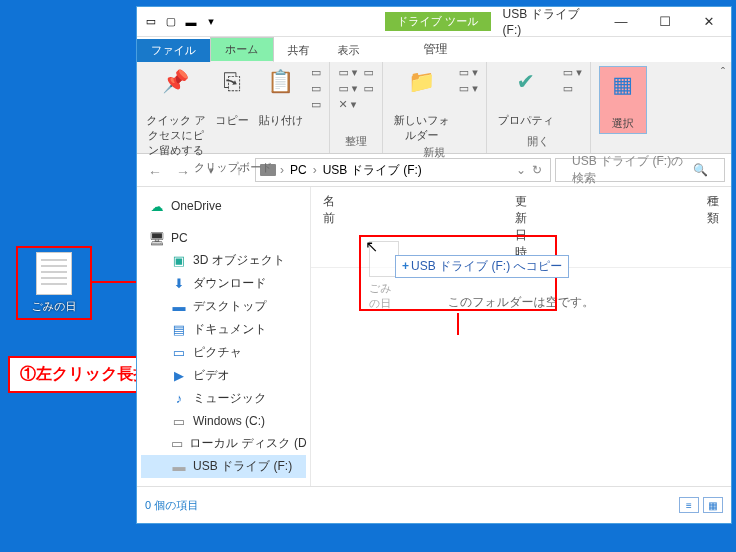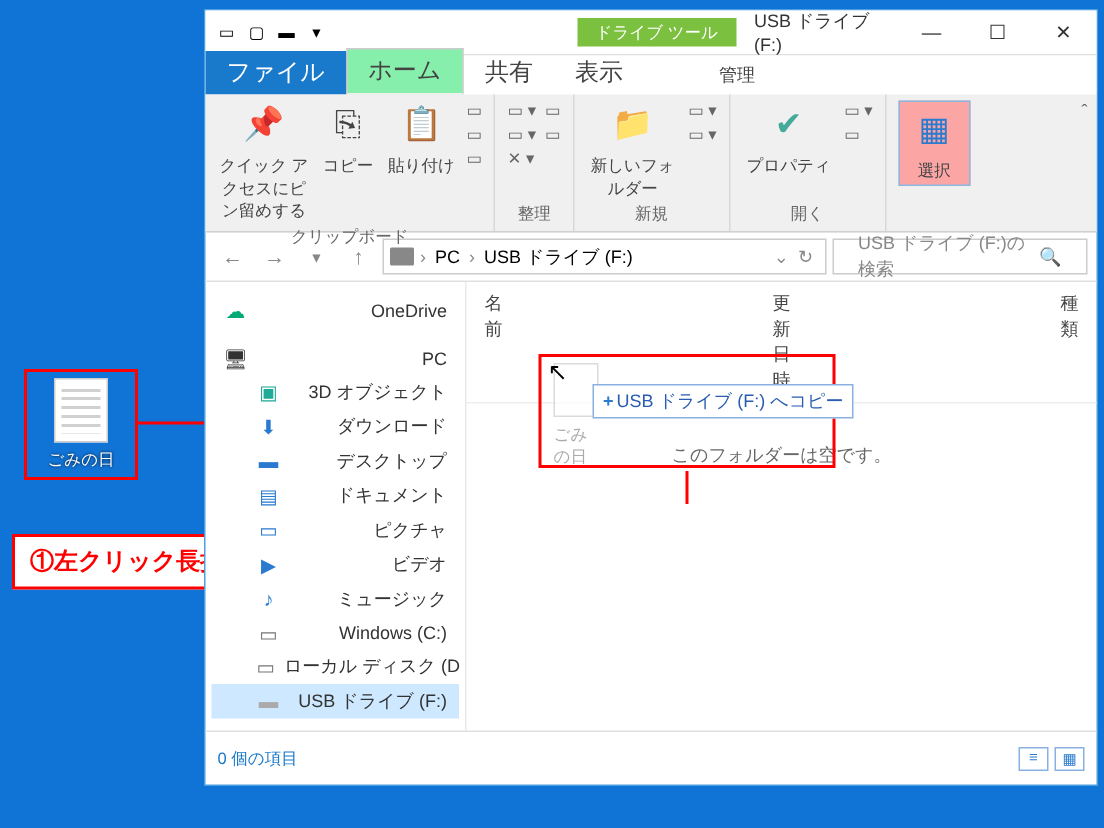--- a/index.html
+++ b/index.html
@@ -21,31 +21,31 @@
 
 .titlebar { height: 30px; display: flex; align-items: center; background: #fff; border-bottom: 1px solid #e0e0e0; }
 .titlebar .qat { display: flex; align-items: center; gap: 4px; padding: 0 6px; }
 .titlebar .qat span { width: 16px; height: 16px; display: inline-flex; align-items: center; justify-content: center; font-size: 11px; }
 .titlebar .context-tab { background: #7cc040; color: #fff; font-size: 11px; padding: 2px 12px; margin-left: 160px; }
 .titlebar .title { font-size: 12px; color: #333; margin-left: 12px; flex: 1; }
 .titlebar .winbtns { display: flex; }
 .titlebar .winbtns span { width: 44px; height: 28px; display: inline-flex; align-items: center; justify-content: center; font-size: 13px; color: #333; }
 
 .tabs { height: 26px; display: flex; align-items: flex-end; background: #fff; }
-.tabs .tab { font-size: 16px; padding: 4px 14px; color: #444; }
+.tabs .tab { font-size: 11px; padding: 4px 14px; color: #444; }
 .tabs .tab.file { background: #1979ca; color: #fff; }
 .tabs .tab.active { border: 1px solid #ccc; border-bottom: 1px solid #f0f0f0; background: #86efac; }
 .tabs .manage { font-size: 12px; padding: 4px 20px; color: #444; margin-left: 30px; }
 
 .ribbon { height: 92px; background: #f0f0f0; border-bottom: 1px solid #d0d0d0; display: flex; position: relative; }
 .ribbon .collapse { position: absolute; right: 6px; top: 4px; font-size: 12px; color: #666; }
 .rgroup { display: flex; flex-direction: column; padding: 4px 8px; border-right: 1px solid #d8d8d8; }
 .rgroup .btns { flex: 1; display: flex; align-items: flex-start; gap: 6px; }
 .rgroup .glabel { font-size: 11px; color: #666; text-align: center; padding-top: 2px; }
-.rbtn-lg { display: flex; flex-direction: column; align-items: center; width: 62px; font-size: 11px; color: #444; text-align: center; gap: 4px; }
+.rbtn-lg { display: flex; flex-direction: column; align-items: center; width: 62px; font-size: 11px; color: #444; text-align: center; gap: 15px; }
 .rbtn-lg .ico { width: 32px; height: 32px; display: flex; align-items: center; justify-content: center; font-size: 22px; }
 .rstack { display: flex; flex-direction: column; gap: 3px; font-size: 11px; color: #666; }
 .rstack span { white-space: nowrap; }
 
 .ico-pin::before { content: "📌"; }
 .ico-copy::before { content: "⎘"; }
 .ico-paste::before { content: "📋"; }
 .ico-folder::before { content: "📁"; color: #f1b400; }
 .ico-props::before { content: "✔"; color: #4a9; }
 .ico-select::before { content: "▦"; color: #2a7bd0; }
@@ -53,21 +53,21 @@
 .addrbar { height: 34px; display: flex; align-items: center; gap: 4px; padding: 4px 6px; border-bottom: 1px solid #e0e0e0; }
 .navbtn { width: 24px; height: 24px; display: inline-flex; align-items: center; justify-content: center; color: #888; font-size: 14px; }
 .address { flex: 1; height: 24px; border: 1px solid #ccc; display: flex; align-items: center; font-size: 12px; padding: 0 4px; gap: 2px; }
 .address .seg { padding: 0 4px; }
 .address .sep { color: #888; }
 .address .drive-ico { width: 16px; height: 12px; background: #888; border-radius: 1px; margin-right: 2px; }
 .searchbox { width: 170px; height: 24px; border: 1px solid #ccc; font-size: 12px; color: #888; padding: 0 16px; display: flex; align-items: center; justify-content: space-between; }
 
 .body { flex: 1; display: flex; }
 .nav { width: 178px; border-right: 1px solid #e8e8e8; padding: 8px 4px; overflow: hidden; }
-.nav-item { display: flex; align-items: center; gap: 6px; font-size: 12px; color: #333; padding: 3px 8px; white-space: nowrap; justify-content: space-between; }
+.nav-item { display: flex; align-items: center; gap: 6px; font-size: 12px; color: #333; padding: 3px 8px; white-space: nowrap; }
 .nav-item.sub { padding-left: 30px; }
 .nav-item.selected { background: #cde8ff; }
 .nav-item .ni { width: 16px; height: 16px; display: inline-flex; align-items: center; justify-content: center; font-size: 13px; }
 .ni.onedrive::before { content: "☁"; color: #0a7; }
 .ni.pc::before { content: "🖥"; }
 .ni.cube::before { content: "▣"; color: #2a9; }
 .ni.dl::before { content: "⬇"; color: #2a7bd0; }
 .ni.desk::before { content: "▬"; color: #2a7bd0; }
 .ni.docs::before { content: "▤"; color: #2a7bd0; }
 .ni.pics::before { content: "▭"; color: #2a7bd0; }

